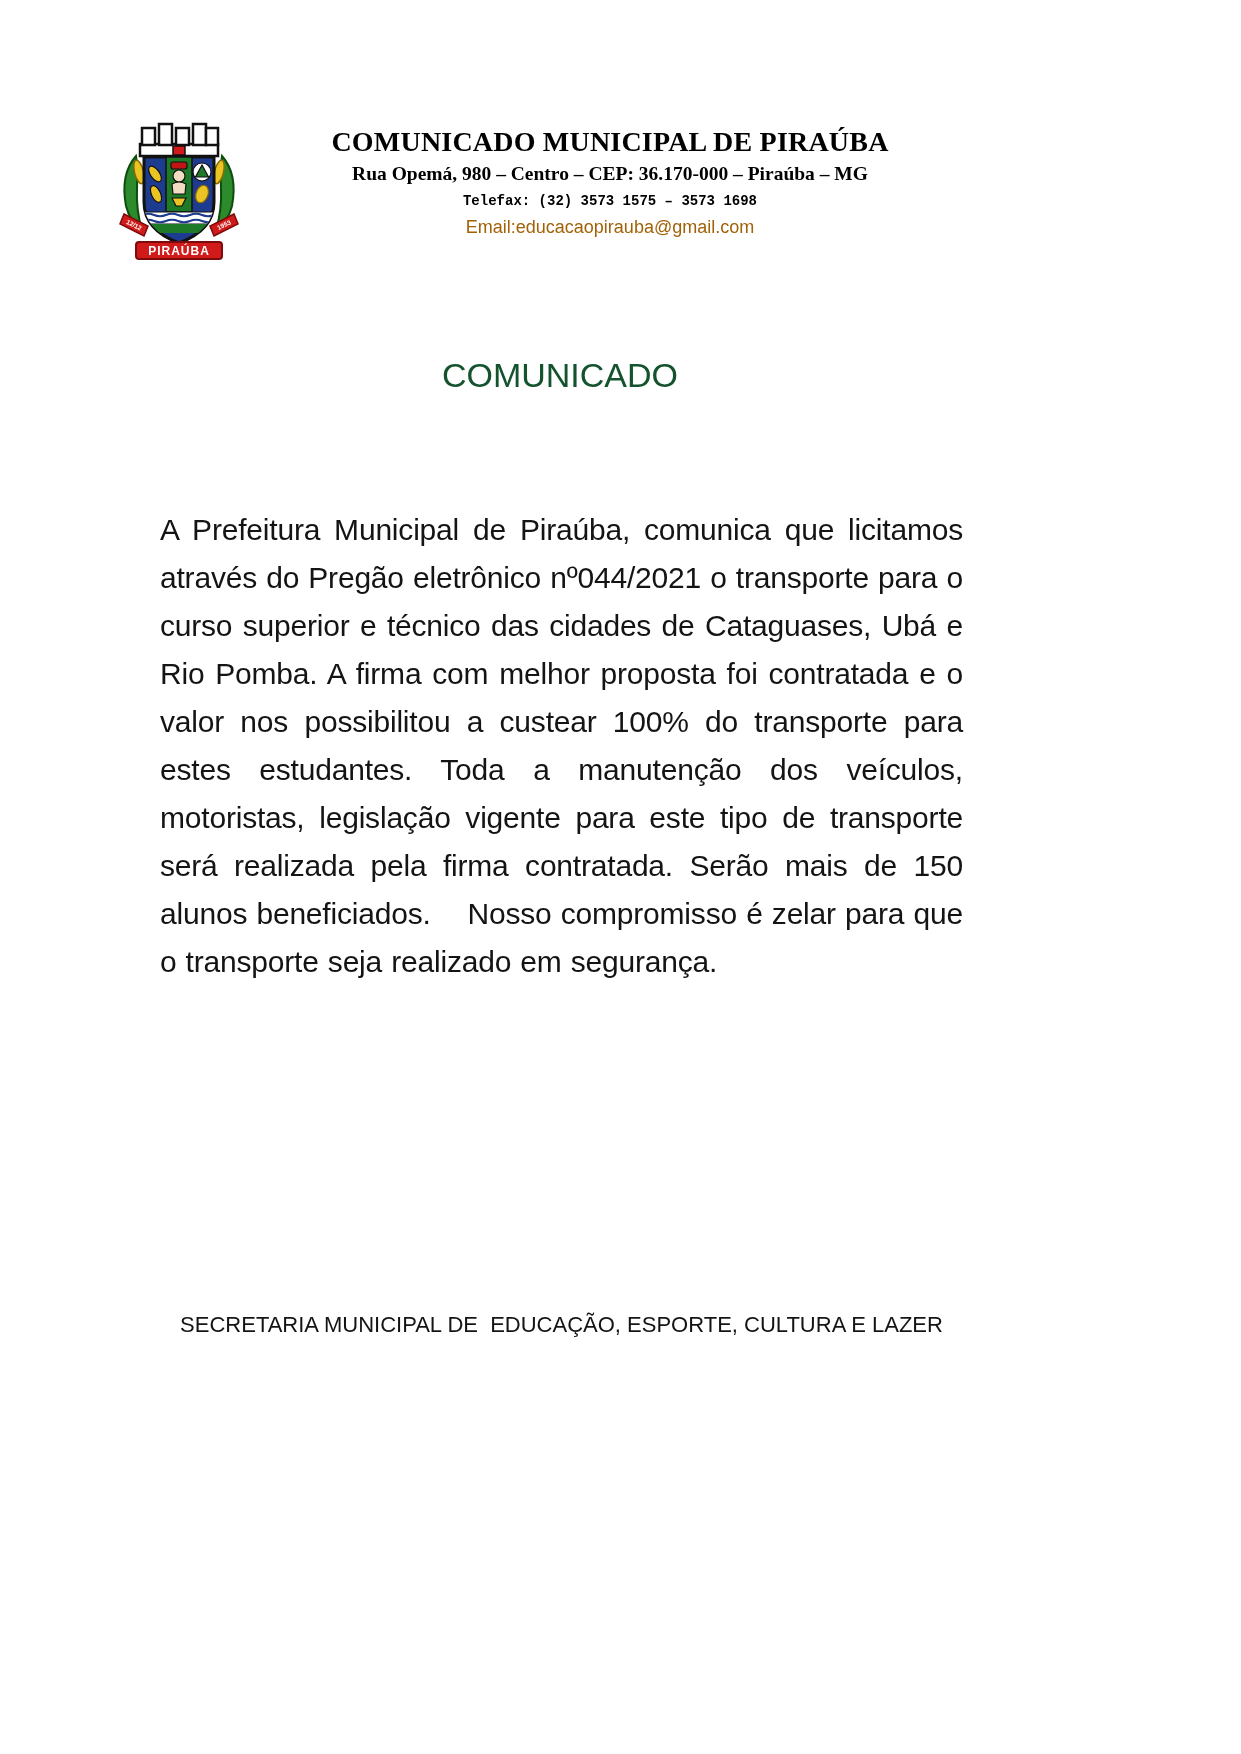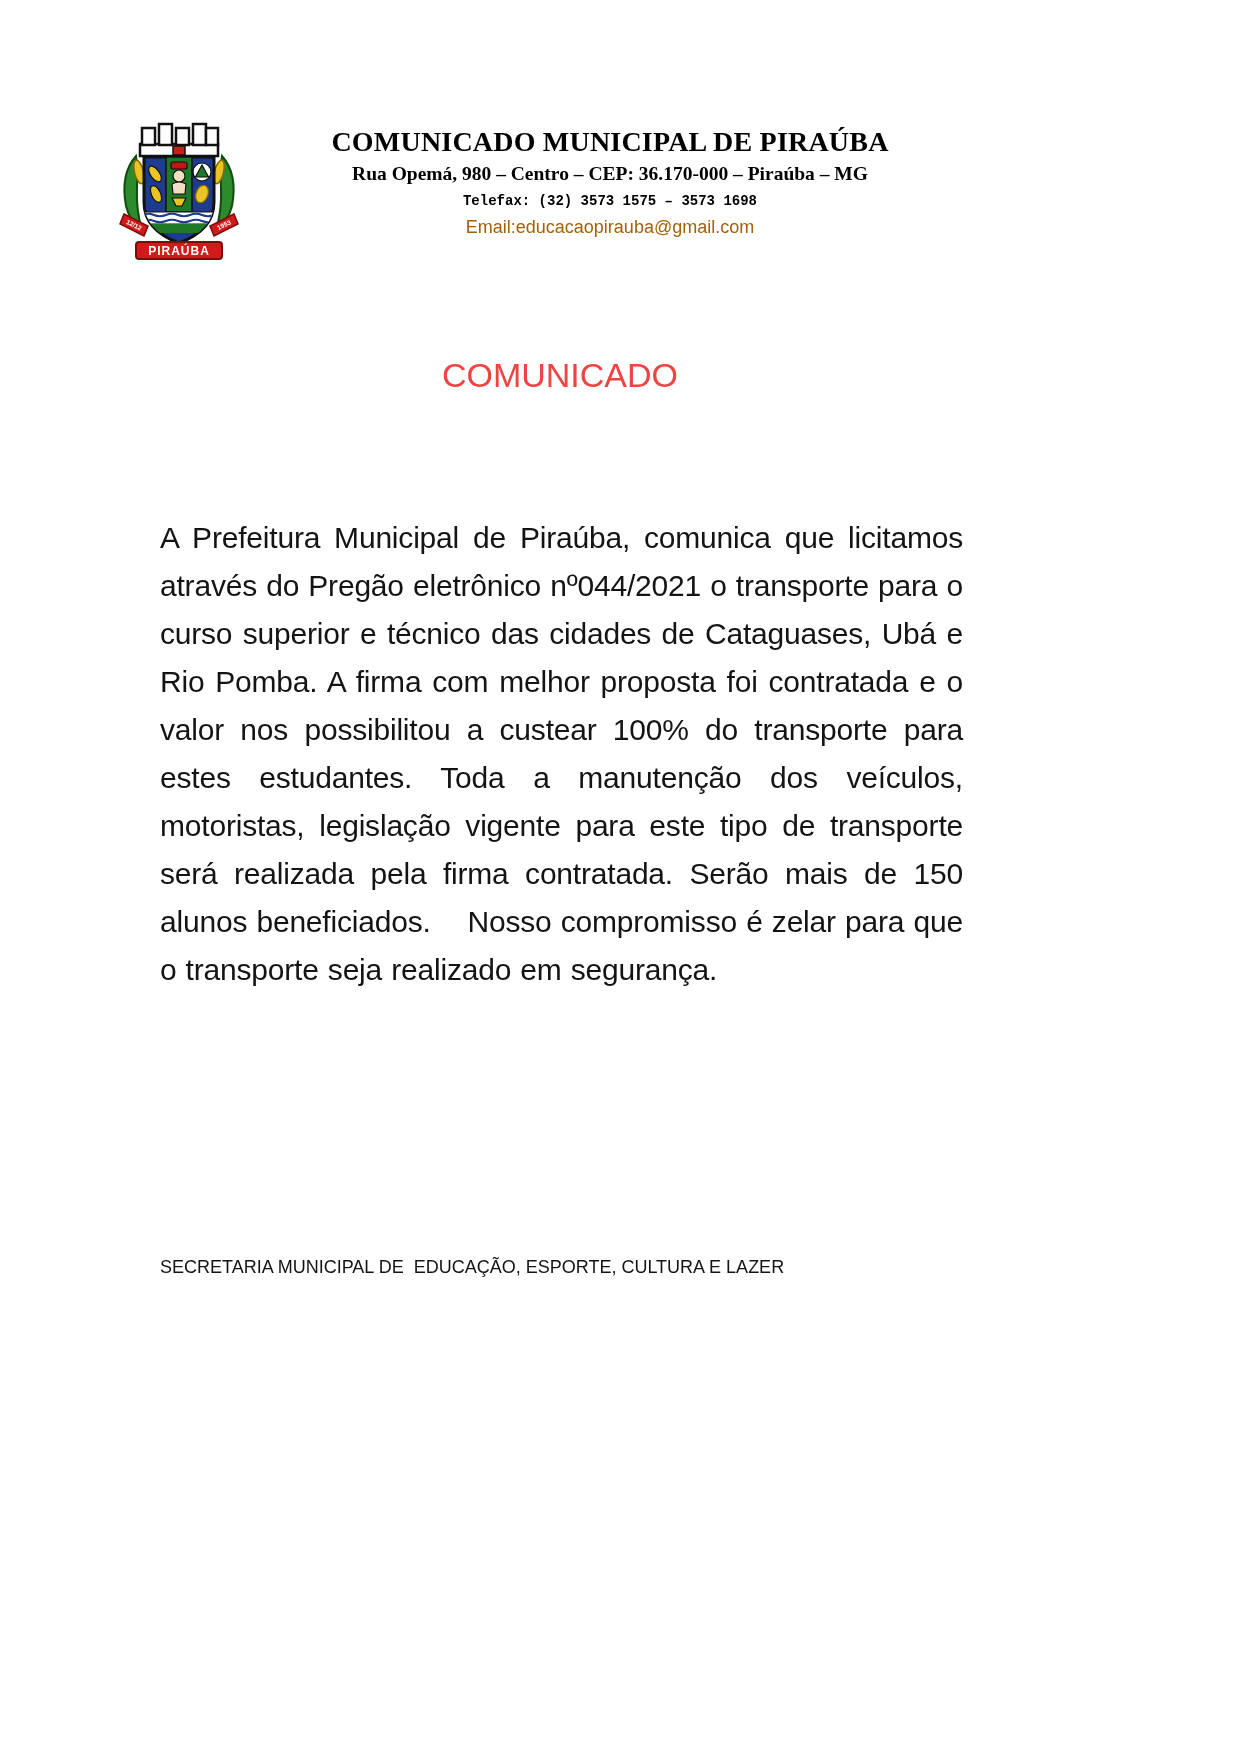--- a/index.html
+++ b/index.html
@@ -60,43 +60,42 @@
   
   .doc-title {
     position: absolute;
     left: 160px;
     top: 356px;
     width: 800px;
     text-align: center;
     font-family: "Liberation Sans", sans-serif;
     font-weight: normal;
     font-size: 34px;
-    color: #ef4444;
+    color: #14532d;
   }
   .doc-body {
     position: absolute;
     left: 160px;
     top: 506px;
     width: 803px;
     font-size: 30px;
     line-height: 48px;
     text-align: justify;
     white-space: pre-wrap;
     letter-spacing: -0.2px;
     word-spacing: 1px;
     color: #141414;
-    margin-top: 8px;
   }
   .doc-signature {
     position: absolute;
     left: 160px;
-    top: 1257px;
+    top: 1312px;
     width: 803px;
-    text-align: left;
-    font-size: 18px;
+    text-align: center;
+    font-size: 22px;
     white-space: pre-wrap;
     color: #141414;
   }
 </style>
 </head>
 <body>
 
 <div class="page">
 
   <header>

